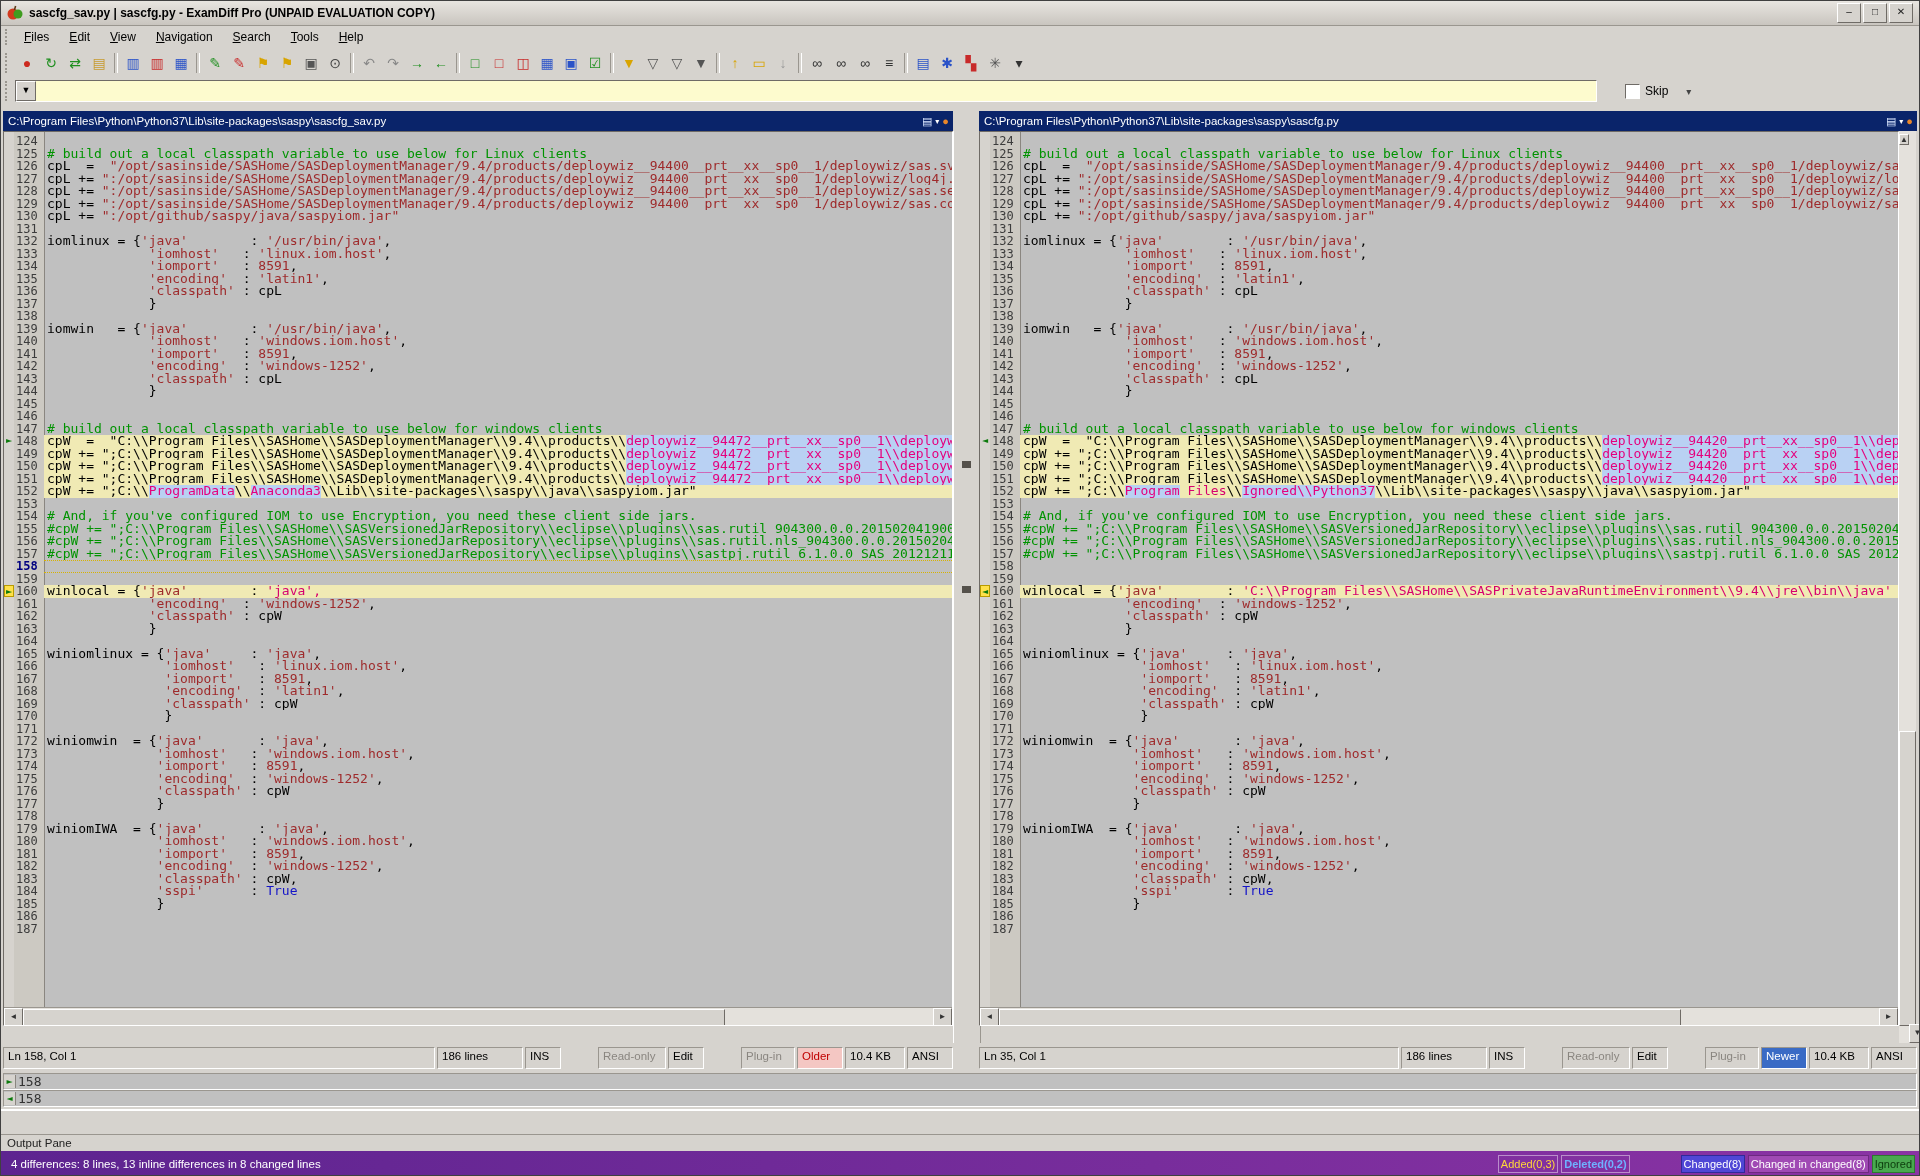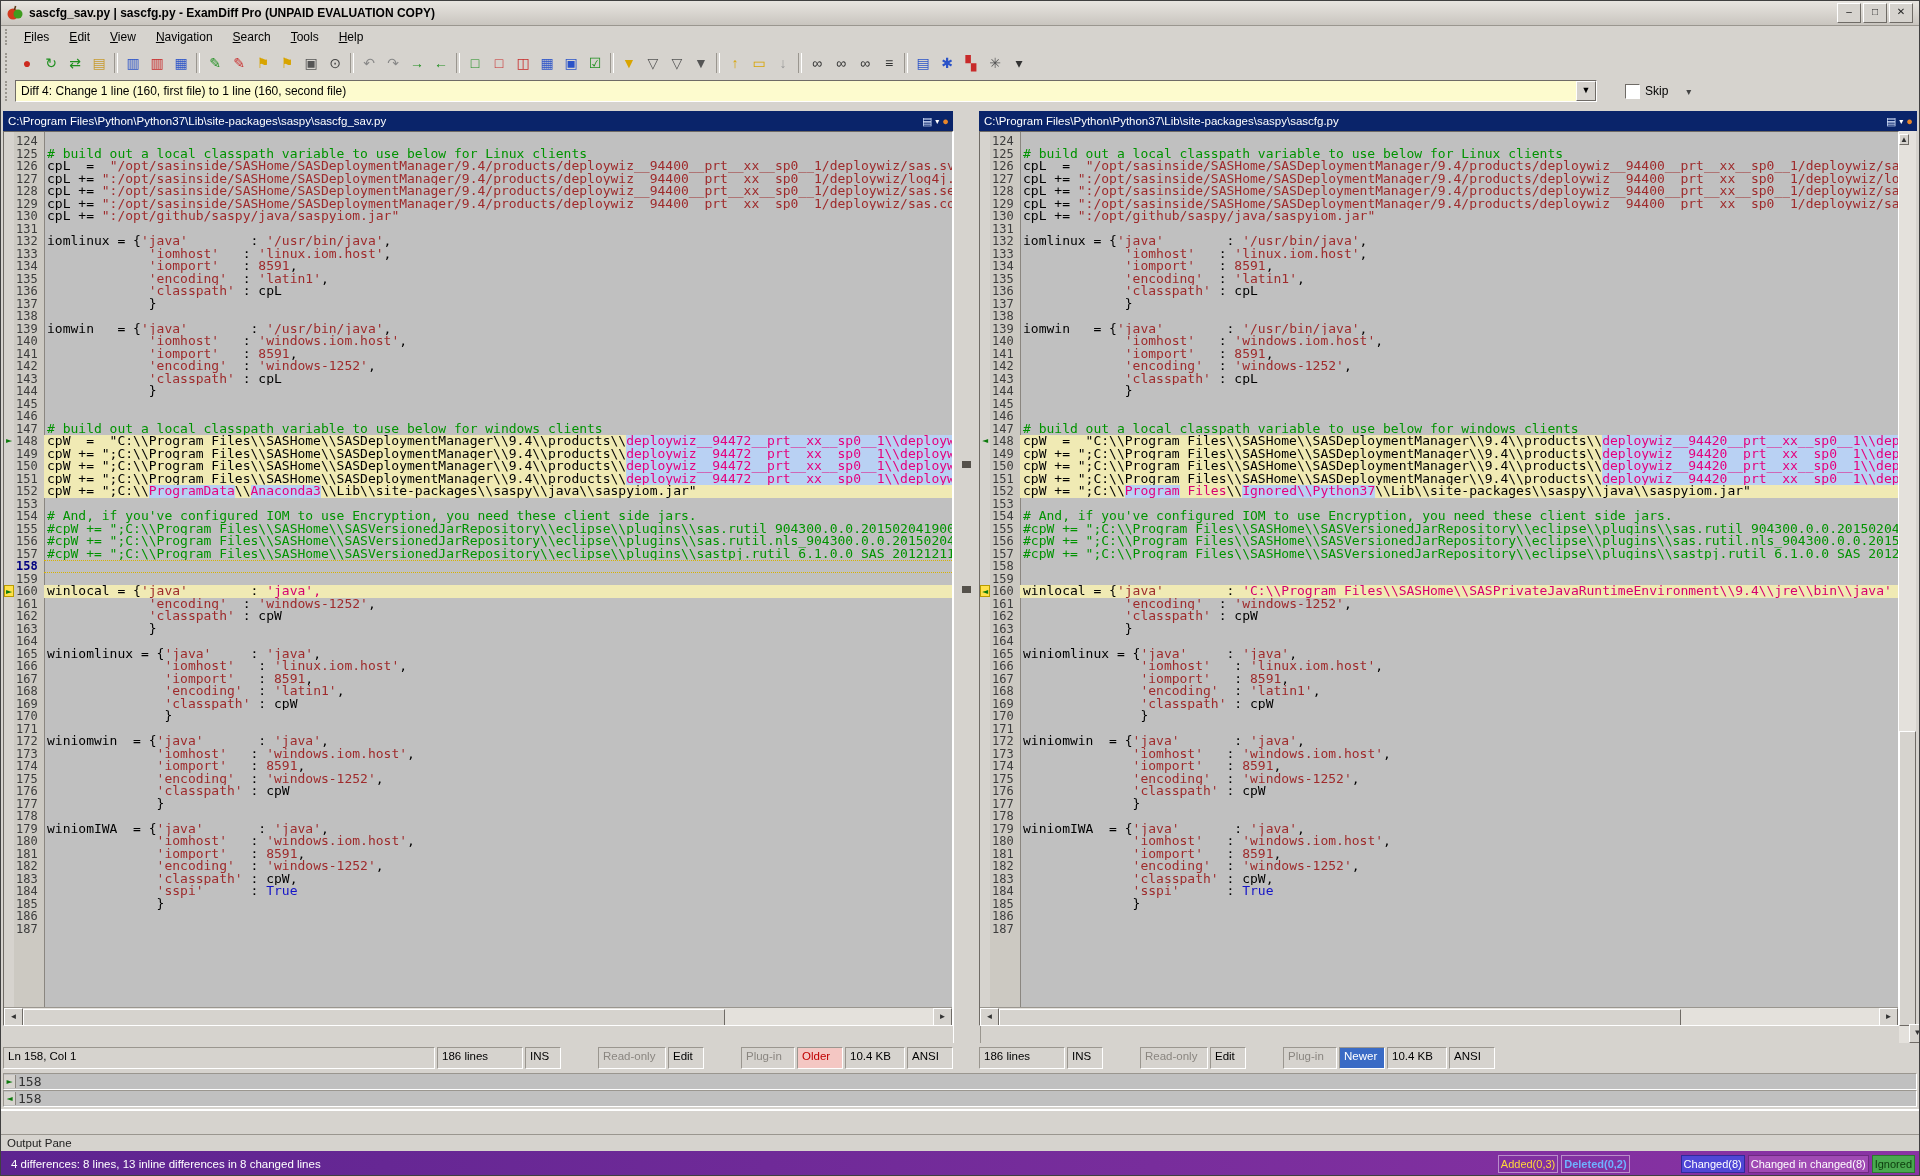--- a/index.html
+++ b/index.html
@@ -274,21 +274,20 @@
       <span class="tglyph" style="color: rgb(85, 85, 85);">✳</span>
     </button>
     <button class="tbtn">
       <span class="tglyph" style="color: rgb(51, 51, 51);">▾</span>
     </button>
   </div>
 
 <div class="band" id="diffbar">
   <span class="grip"></span>
   <div id="diffcombo">
-    <span id="difftext">Diff 4: Change 1 line (160, first file) to 1 line (160, second file)</span>
     <span id="dropbtn">▼</span>
   </div>
   <span id="skipwrap">
     <span id="skipbox"></span>
     <span>Skip</span>
   </span>
   <span id="diffchev">▾</span>
 </div>
 
 <div class="phdr" id="lhdr">
@@ -473,20 +472,21 @@
     <div class="scell" style="width: 86px;">186 lines</div>
     <div class="scell" style="width: 36px;">INS</div>
     <div class="scell dim" style="width: 68px;">Read-only</div>
     <div class="scell" style="width: 36px;">Edit</div>
     <div class="scell dim" style="width: 54px;">Plug-in</div>
     <div class="scell older" style="width: 46px;">Older</div>
     <div class="scell" style="width: 60px;">10.4 KB</div>
     <div class="scell" style="width: 46px;">ANSI</div>
   </div>
 <div class="sbar" id="rsbar">
+    <div class="scell wide">Ln 35, Col 1</div>
     <div class="scell" style="width: 86px;">186 lines</div>
     <div class="scell" style="width: 36px;">INS</div>
     <div class="scell dim" style="width: 68px;">Read-only</div>
     <div class="scell" style="width: 36px;">Edit</div>
     <div class="scell dim" style="width: 54px;">Plug-in</div>
     <div class="scell newer" style="width: 46px;">Newer</div>
     <div class="scell" style="width: 60px;">10.4 KB</div>
     <div class="scell" style="width: 46px;">ANSI</div>
   </div>
 

